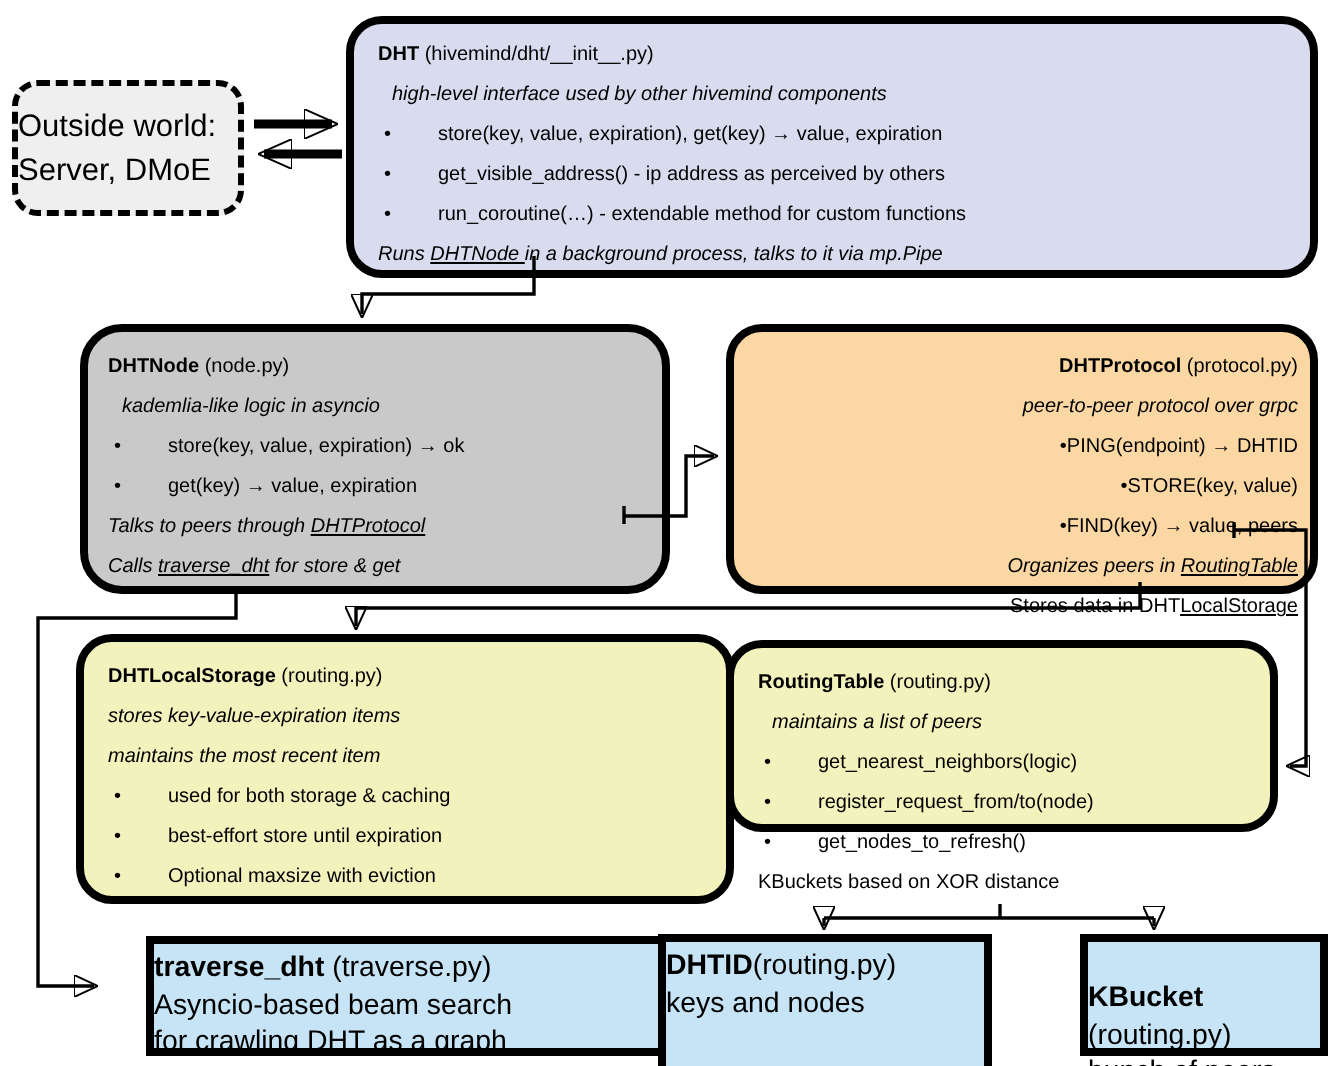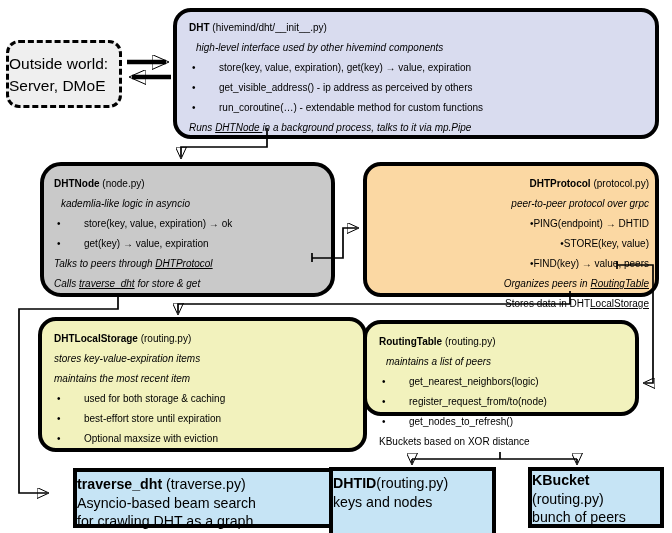--- a/index.html
+++ b/index.html
@@ -24,21 +24,21 @@
   .thick{stroke-width:4.6px;}
   
   #b-outside{left:6px;top:40px;width:116px;height:68px;padding-top:10px;}
   #b-dht{left:173px;top:8px;width:486px;height:131px;padding:6px 8px 0 12px;}
   #b-dhtnode{left:40px;top:162px;width:295px;height:135px;padding:8px 6px 0 10px;}
   #b-dhtprotocol{left:363px;top:162px;width:296px;height:135px;padding:8px 6px 0 12px;}
   #b-dhtlocalstorage{left:38px;top:317px;width:329px;height:135px;padding:8px 6px 0 12px;}
   #b-routingtable{left:363px;top:320px;width:276px;height:96px;padding:8px 6px 0 12px;}
   #b-traverse{left:53px;top:468px;width:276px;height:60px;padding-top:3px;margin-left:20px;}
   #b-dhtid{left:329px;top:467px;width:167px;height:70px;padding-top:3px;}
-  #b-kbucket{left:528px;top:467px;width:136px;height:61px;padding-top:0;}
+  #b-kbucket{left:540px;top:467px;width:124px;height:61px;padding-top:19px;}
 </style>
 </head>
 <body>
 
 <div class="canvas">
 
   <div class="box dashed center ow" id="b-outside" style="background: rgb(239, 239, 239);">
       <div class="line"><span>Outside world:</span></div>
       <div class="line"><span>Server, DMoE</span></div>
     </div>

